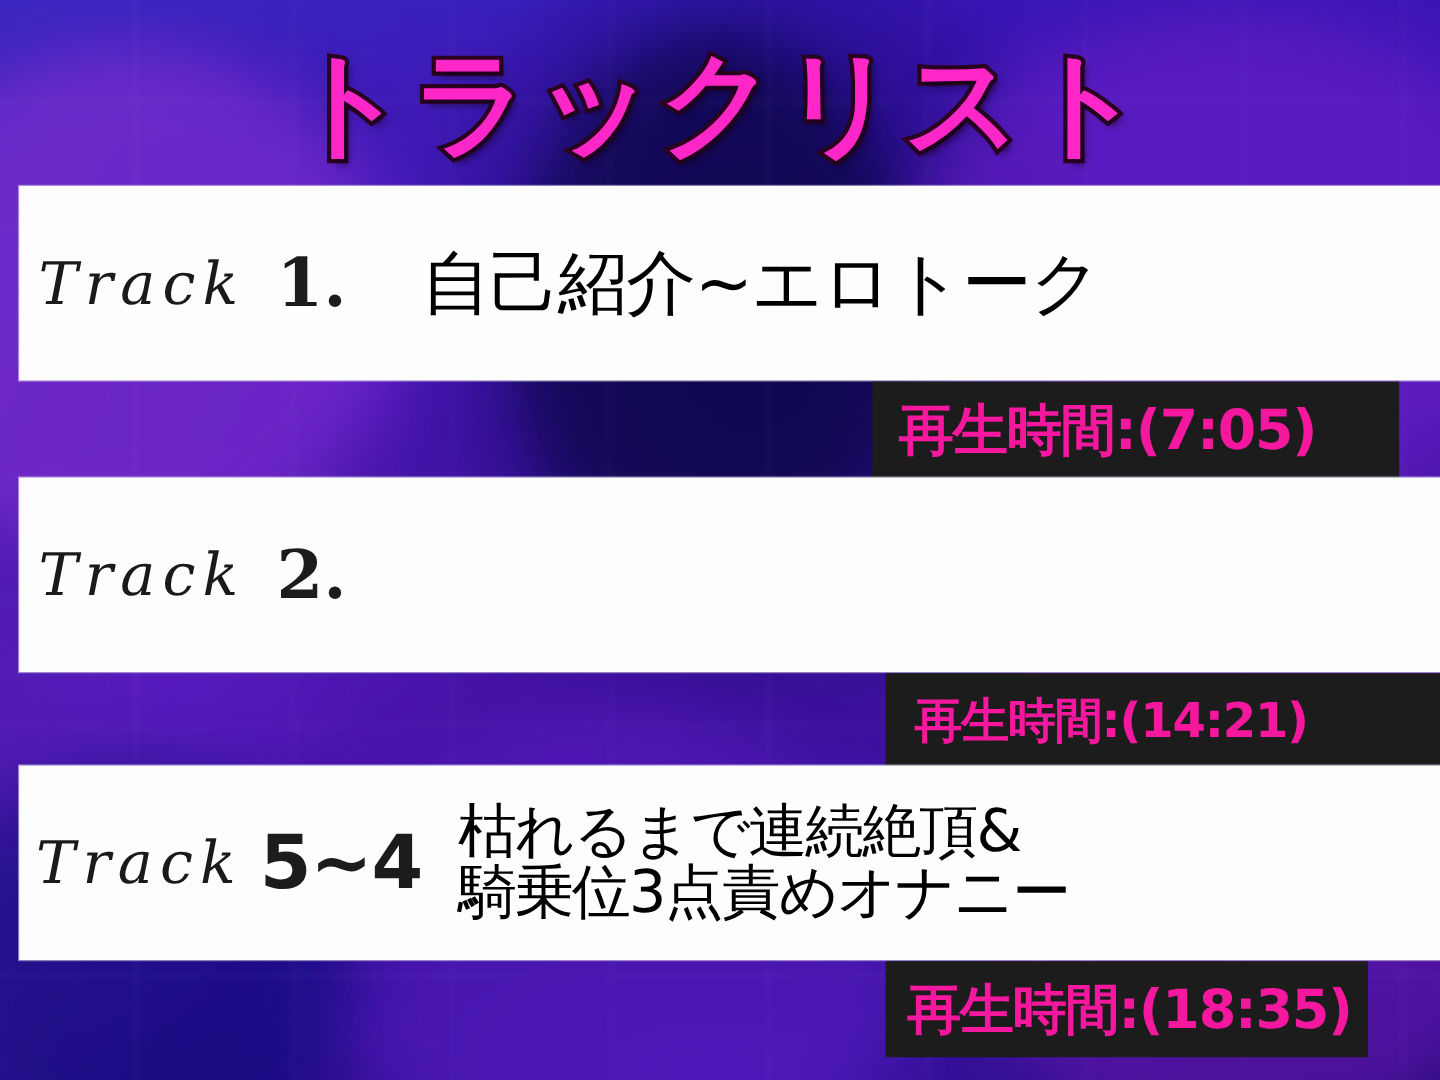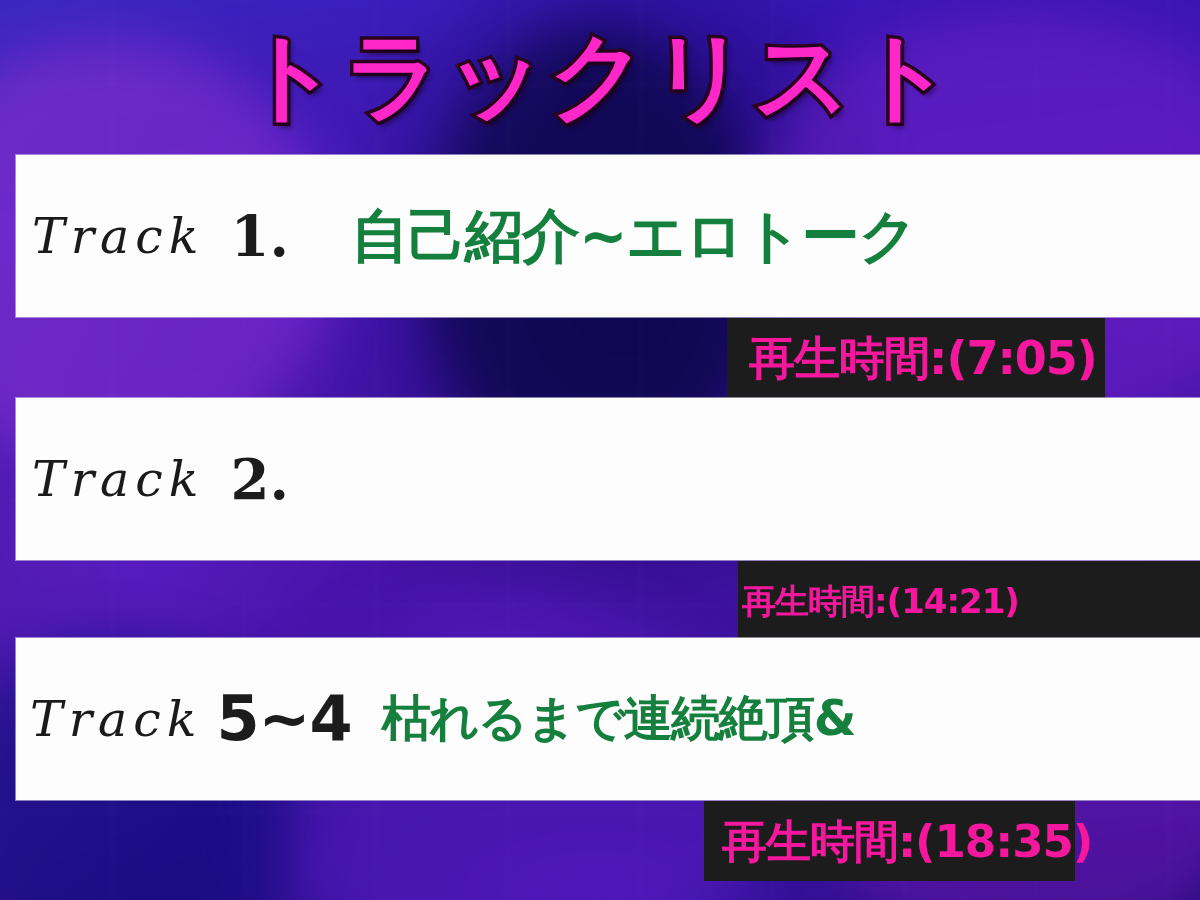--- a/index.html
+++ b/index.html
@@ -58,21 +58,21 @@
   .blob-f { left: 820px;  top: 620px; width: 430px; height: 340px; background: rgba(108,24,176,0.55); }
   .bg-sheen {
     position: absolute;
     inset: 0;
     background: linear-gradient(118deg, rgba(255,255,255,0.05) 0%, rgba(255,255,255,0) 38%);
   }
 
   
   .title-area {
     position: absolute;
-    left: 0; top: 0;
+    left: 0; top: 10px;
     width: 1200px; height: 155px;
     z-index: 2;
     display: flex;
     align-items: center;
     justify-content: center;
   }
   .title-text {
     font-family: "DejaVu Sans", "Liberation Sans", sans-serif;
     font-weight: 700;
     font-size: 96px;
@@ -132,55 +132,55 @@
   .num-sans {
     font-family: "DejaVu Sans", "Liberation Sans", sans-serif;
     font-weight: 700;
     font-size: 62px;
     letter-spacing: -1px;
     margin-left: 14px;
   }
 
   .track-title {
     font-family: "DejaVu Sans", "Liberation Sans", sans-serif;
-    font-weight: 700;
-    color: #15803d;
+    font-weight: 400;
+    color: #000000;
     line-height: 1.04;
     white-space: nowrap;
     flex: 0 0 auto;
   }
   .row-1 .track-title { font-size: 58px; margin-left: 62px; letter-spacing: -1px; }
   .row-2 .track-title { font-size: 49px; margin-left: 46px; letter-spacing: -1.5px; }
   .row-3 .track-title { font-size: 49px; margin-left: 30px; letter-spacing: -1.5px; }
 
   
   .dur-bar {
     position: absolute;
     height: 80px;
     background: #1c1c1c;
     z-index: 3;
     display: flex;
     align-items: center;
     justify-content: flex-start;
   }
-  .dur-1 { left: 727px; top: 318px;  width: 378px; }
+  .dur-1 { left: 727px; top: 318px;  width: 439px; }
   .dur-2 { left: 738px; top: 561px;  width: 462px; }
-  .dur-3 { left: 704px; top: 801px;  width: 371px; }
+  .dur-3 { left: 738px; top: 801px;  width: 402px; }
 
   .dur-text {
     font-family: "DejaVu Sans", "Liberation Sans", sans-serif;
     font-weight: 700;
     font-size: 46px;
     letter-spacing: -1px;
     color: #f5189f;
     white-space: nowrap;
     margin-left: 22px;
     line-height: 1;
   }
-  .dur-2 .dur-text { font-size: 34px; margin-left: 4px; }
+  .dur-2 .dur-text { font-size: 40px; margin-left: 24px; }
   .dur-3 .dur-text { font-size: 45px; margin-left: 18px; }
 </style>
 </head>
 <body>
 
 <div id="stage">
 
   <div class="bg-layer">
     <div class="bg-base"></div>
     <div class="bg-blob blob-c"></div>
@@ -214,19 +214,20 @@
   </div>
   <div class="dur-bar dur-2">
     <span class="dur-text">再生時間:(14:21)</span>
   </div>
 
   <div class="row row-3">
     <span class="track-word">Track</span>
     <span class="track-num num-sans">5~4</span>
     <span class="track-title">
       <span>枯れるまで連続絶頂&amp;</span><br>
+      <span>騎乗位3点責めオナニー</span>
     </span>
   </div>
   <div class="dur-bar dur-3">
     <span class="dur-text">再生時間:(18:35)</span>
   </div>
 
 </div>
 
 </body></html>

